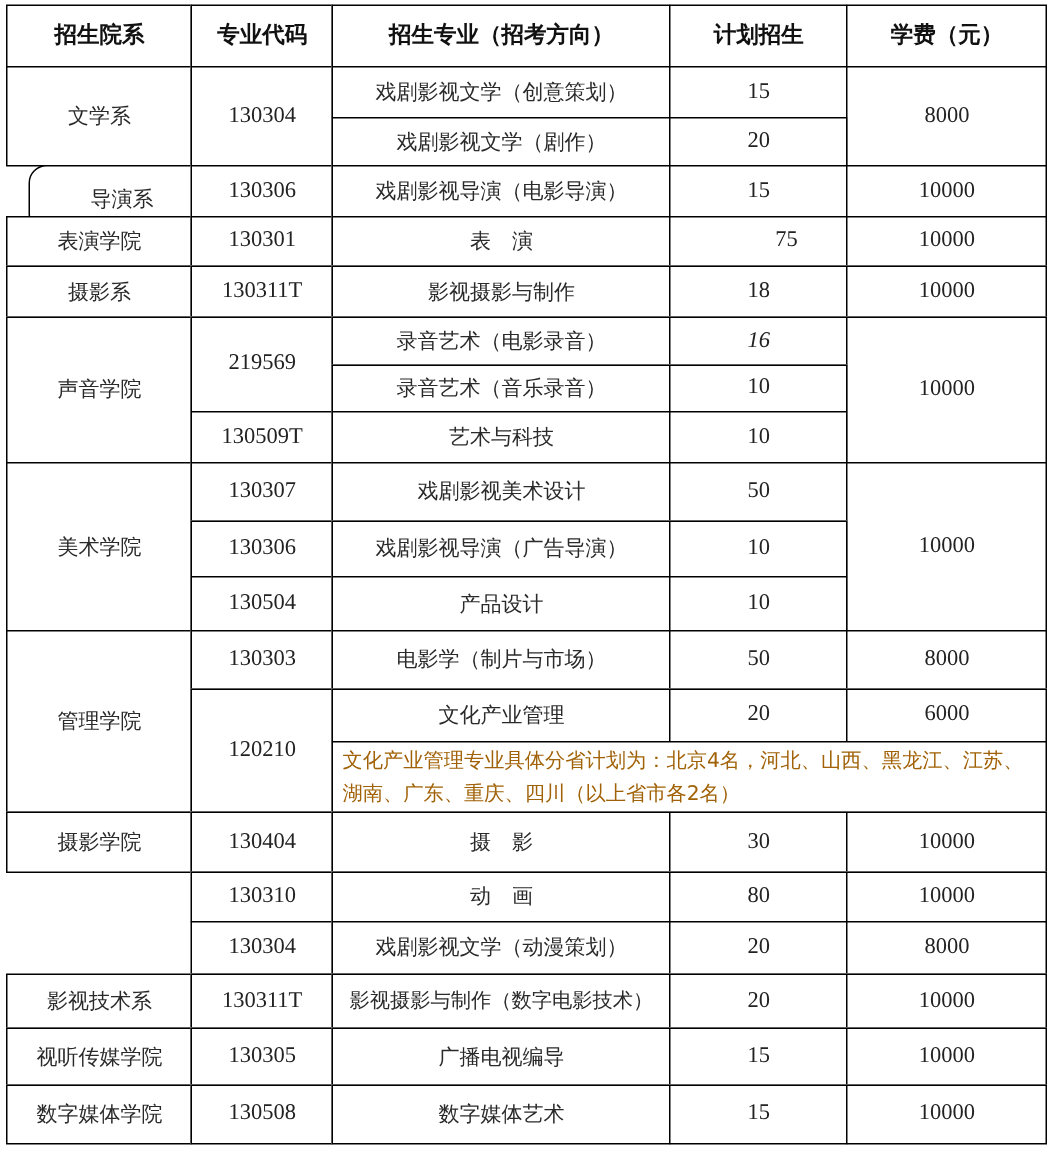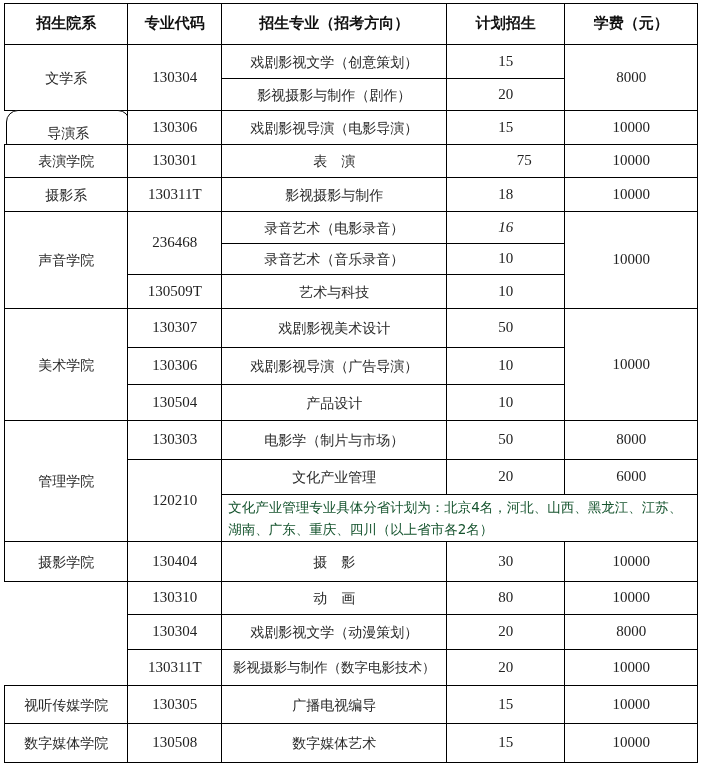--- a/index.html
+++ b/index.html
@@ -5,61 +5,61 @@
   html, body { margin: 0; padding: 0; background: #ffffff; }
   body { width: 706px; height: 769px; position: relative; overflow: hidden;
          font-family: "DejaVu Sans", sans-serif; color: #1a1a1a; }
   #table { position: absolute; left: 0; top: 0; width: 706px; height: 769px; }
   .cell { position: absolute; box-sizing: border-box; border: 1.5px solid #000;
           display: flex; align-items: center; justify-content: center; text-align: center;
           font-size: 14px; line-height: 1.45; background: #fff; margin-left: -0.75px; margin-top: -0.75px; }
   .hdr { font-weight: bold; font-size: 15px; color: #111; }
   .num { font-family: "Liberation Serif", serif; font-size: 15px; color: #222; }
   .cjk { font-family: "DejaVu Sans", sans-serif; font-size: 14px; color: #2a2a2a; }
-  .note { justify-content: flex-start; text-align: left; padding: 0 6px; font-size: 13.5px; color: #14532d; line-height: 22px; }
+  .note { justify-content: flex-start; text-align: left; padding: 0 6px; font-size: 13.5px; color: #a16207; line-height: 22px; }
 </style>
 </head>
 <body>
 
 <div id="table">
 
   <div class="cell hdr" style="left:5px;top:4px;width:124px;height:42px;">招生院系</div>
   <div class="cell hdr" style="left:128px;top:4px;width:95px;height:42px;">专业代码</div>
   <div class="cell hdr" style="left:222px;top:4px;width:226px;height:42px;">招生专业（招考方向）</div>
   <div class="cell hdr" style="left:447px;top:4px;width:119px;height:42px;">计划招生</div>
   <div class="cell hdr" style="left:565px;top:4px;width:134px;height:42px;">学费（元）</div>
 
   <div class="cell cjk" style="left:5px;top:45px;width:124px;height:67px;">文学系</div>
   <div class="cell num" style="left:128px;top:45px;width:95px;height:67px;">130304</div>
   <div class="cell cjk" style="left:222px;top:45px;width:226px;height:35px;">戏剧影视文学（创意策划）</div>
   <div class="cell num" style="left:447px;top:45px;width:119px;height:35px;">15</div>
   <div class="cell num" style="left:565px;top:45px;width:134px;height:67px;">8000</div>
-  <div class="cell cjk" style="left:222px;top:79px;width:226px;height:33px;">影视摄影与制作（剧作）</div>
+  <div class="cell cjk" style="left:222px;top:79px;width:226px;height:33px;">戏剧影视文学（剧作）</div>
   <div class="cell num" style="left:447px;top:79px;width:119px;height:33px;">20</div>
 
-  <div class="cell cjk" style="left:7px;top:111px;width:124px;height:45px;border-radius:12px;">导演系</div>
+  <div class="cell cjk" style="left:20px;top:111px;width:124px;height:45px;border-radius:12px;">导演系</div>
   <div class="cell num" style="left:128px;top:111px;width:95px;height:35px;">130306</div>
   <div class="cell cjk" style="left:222px;top:111px;width:226px;height:35px;">戏剧影视导演（电影导演）</div>
   <div class="cell num" style="left:447px;top:111px;width:119px;height:35px;">15</div>
   <div class="cell num" style="left:565px;top:111px;width:134px;height:35px;">10000</div>
 
   <div class="cell cjk" style="left:5px;top:145px;width:124px;height:34px;">表演学院</div>
   <div class="cell num" style="left:128px;top:145px;width:95px;height:34px;">130301</div>
   <div class="cell cjk" style="left:222px;top:145px;width:226px;height:34px;">表　演</div>
   <div class="cell num" style="left:447px;top:145px;width:119px;height:34px;padding-left:37px;">75</div>
   <div class="cell num" style="left:565px;top:145px;width:134px;height:34px;">10000</div>
 
   <div class="cell cjk" style="left:5px;top:178px;width:124px;height:35px;">摄影系</div>
   <div class="cell num" style="left:128px;top:178px;width:95px;height:35px;">130311T</div>
   <div class="cell cjk" style="left:222px;top:178px;width:226px;height:35px;">影视摄影与制作</div>
   <div class="cell num" style="left:447px;top:178px;width:119px;height:35px;">18</div>
   <div class="cell num" style="left:565px;top:178px;width:134px;height:35px;">10000</div>
 
   <div class="cell cjk" style="left:5px;top:212px;width:124px;height:98px;">声音学院</div>
-  <div class="cell num" style="left:128px;top:212px;width:95px;height:64px;">236468</div>
+  <div class="cell num" style="left:128px;top:212px;width:95px;height:64px;">219569</div>
   <div class="cell cjk" style="left:222px;top:212px;width:226px;height:33px;">录音艺术（电影录音）</div>
   <div class="cell num" style="left:447px;top:212px;width:119px;height:33px;font-style:italic;">16</div>
   <div class="cell num" style="left:565px;top:212px;width:134px;height:98px;">10000</div>
   <div class="cell cjk" style="left:222px;top:244px;width:226px;height:32px;">录音艺术（音乐录音）</div>
   <div class="cell num" style="left:447px;top:244px;width:119px;height:32px;">10</div>
   <div class="cell num" style="left:128px;top:275px;width:95px;height:35px;">130509T</div>
   <div class="cell cjk" style="left:222px;top:275px;width:226px;height:35px;">艺术与科技</div>
   <div class="cell num" style="left:447px;top:275px;width:119px;height:35px;">10</div>
 
   <div class="cell cjk" style="left:5px;top:309px;width:124px;height:113px;">美术学院</div>
@@ -93,20 +93,21 @@
 
   <div class="cell num" style="left:128px;top:582px;width:95px;height:34px;">130310</div>
   <div class="cell cjk" style="left:222px;top:582px;width:226px;height:34px;">动　画</div>
   <div class="cell num" style="left:447px;top:582px;width:119px;height:34px;">80</div>
   <div class="cell num" style="left:565px;top:582px;width:134px;height:34px;">10000</div>
   <div class="cell num" style="left:128px;top:615px;width:95px;height:36px;">130304</div>
   <div class="cell cjk" style="left:222px;top:615px;width:226px;height:36px;">戏剧影视文学（动漫策划）</div>
   <div class="cell num" style="left:447px;top:615px;width:119px;height:36px;">20</div>
   <div class="cell num" style="left:565px;top:615px;width:134px;height:36px;">8000</div>
 
+  <div class="cell cjk" style="left:5px;top:650px;width:124px;height:37px;">影视技术系</div>
   <div class="cell num" style="left:128px;top:650px;width:95px;height:37px;">130311T</div>
   <div class="cell cjk" style="left:222px;top:650px;width:226px;height:37px;font-size:13.5px;">影视摄影与制作（数字电影技术）</div>
   <div class="cell num" style="left:447px;top:650px;width:119px;height:37px;">20</div>
   <div class="cell num" style="left:565px;top:650px;width:134px;height:37px;">10000</div>
 
   <div class="cell cjk" style="left:5px;top:686px;width:124px;height:39px;">视听传媒学院</div>
   <div class="cell num" style="left:128px;top:686px;width:95px;height:39px;">130305</div>
   <div class="cell cjk" style="left:222px;top:686px;width:226px;height:39px;">广播电视编导</div>
   <div class="cell num" style="left:447px;top:686px;width:119px;height:39px;">15</div>
   <div class="cell num" style="left:565px;top:686px;width:134px;height:39px;">10000</div>

